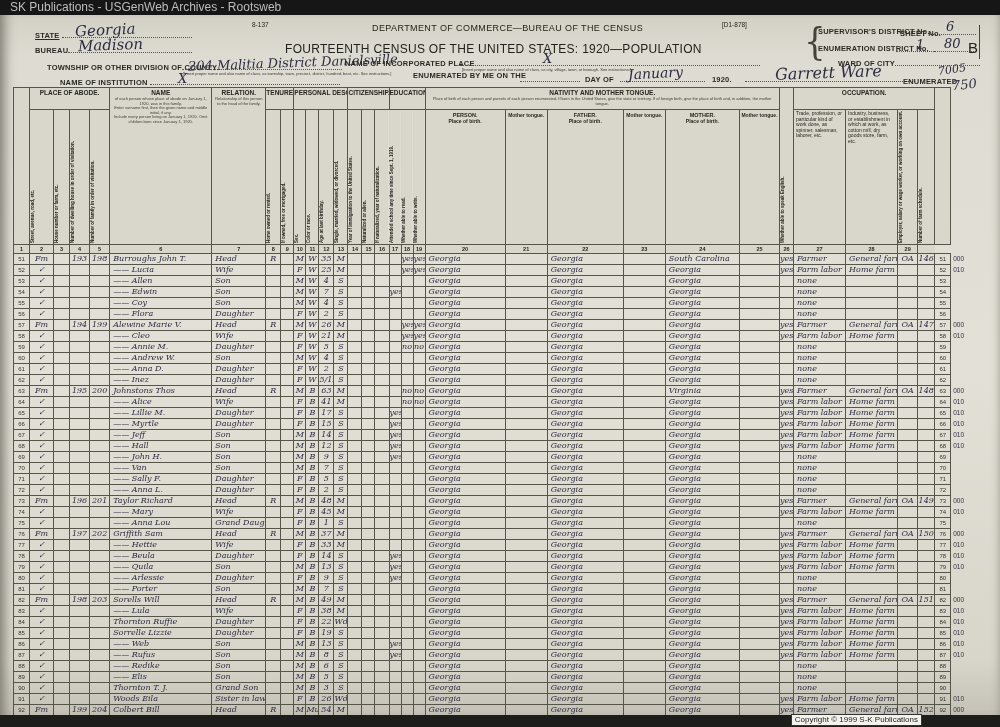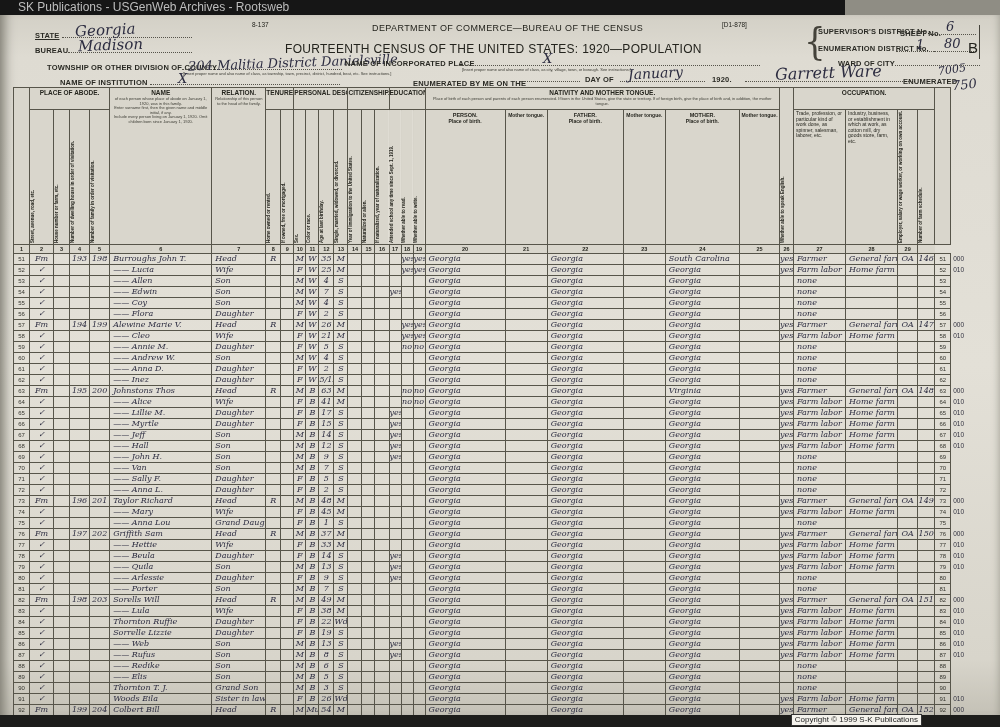--- a/index.html
+++ b/index.html
@@ -1,21 +1,21 @@
 <!DOCTYPE html>
 <html><head>
 <meta charset="utf-8">
 <style>
   * { box-sizing: border-box; margin: 0; padding: 0; }
   html,body { width:1000px; height:727px; overflow:hidden; background:#6e6c64; }
   .screen { position:relative; width:1000px; height:727px; background:#8f8d84; font-family:"Liberation Sans",sans-serif; }
 
   
-  .top-bar { position:absolute; top:0; left:0; width:845px; height:15px; background:#161616; color:#bdbdbd;
-             font-size:12px; line-height:14px; padding-left:18px; overflow:hidden; }
+  .top-bar { position:absolute; top:0; left:0; width:1000px; height:15px; background:#161616; color:#bdbdbd;
+             font-size:12px; line-height:14px; padding-left:10px; overflow:hidden; }
   .bottom-bar { position:absolute; bottom:0; left:0; width:1000px; height:12px; background:#1d1d1b; }
   .copyright { position:absolute; bottom:1px; right:78px; background:#f4f2ec; border:1px solid #333;
                font-size:8px; line-height:10px; padding:0 3px; color:#222; }
 
   
   .paper { position:absolute; top:15px; left:0; width:1000px; height:700px;
            background:linear-gradient(180deg,#d3d0c6 0%, #dedbd2 6%, #e3e0d7 50%, #d8d5cb 92%, #c4c1b6 100%);
            box-shadow: inset 14px 0 12px -10px #7a786e, inset -6px 0 8px -6px #9a988d; }
 
   
@@ -85,21 +85,21 @@
       <span class="title-main" style="left:285px; top:19px; font-size:12px; letter-spacing:.3px;margin-top:8px;">FOURTEENTH CENSUS OF THE UNITED STATES: 1920—POPULATION</span>
       <span class="title-main" style="left:722px; top:6px; font-size:6.5px;">[D1-878]</span>
 
       <span class="lbl" style="left:345px; top:44px;">NAME OF INCORPORATED PLACE</span>
       <span class="rule" style="left:460px; top:50px; width:300px;"></span>
       <span class="tiny-note" style="left:462px; top:52px;">[Insert proper name and also name of class, as city, village, town, or borough.   See instructions.]</span>
       <span class="hw hw-abs" style="left:543px; top:36px; font-size:13px;">X</span>
       <span class="lbl" style="left:838px; top:44px;">WARD OF CITY</span>
       <span class="rule" style="left:895px; top:50px; width:85px;"></span>
 
-      <span class="lbl" style="left:413px; top:64px;">ENUMERATED BY ME ON THE</span>
+      <span class="lbl" style="left:413px; top:56px;">ENUMERATED BY ME ON THE</span>
       <span class="rule" style="left:520px; top:66px; width:60px;"></span>
       <span class="hw hw-abs" style="left:526px; top:52px; font-size:12px;margin-top:40px;">17 - 20</span>
       <span class="lbl" style="left:585px; top:60px;">DAY OF</span>
       <span class="rule" style="left:620px; top:66px; width:85px;"></span>
       <span class="hw hw-abs" style="left:628px; top:50px; font-size:14px; transform:rotate(-3deg);">January</span>
       <span class="lbl" style="left:712px; top:60px;">1920.</span>
       <span class="rule" style="left:745px; top:66px; width:170px;"></span>
       <span class="hw hw-abs" style="left:775px; top:48px; font-size:16px; transform:rotate(-2deg);">Garrett Ware</span>
       <span class="lbl" style="left:903px; top:62px;">ENUMERATED</span>
 

